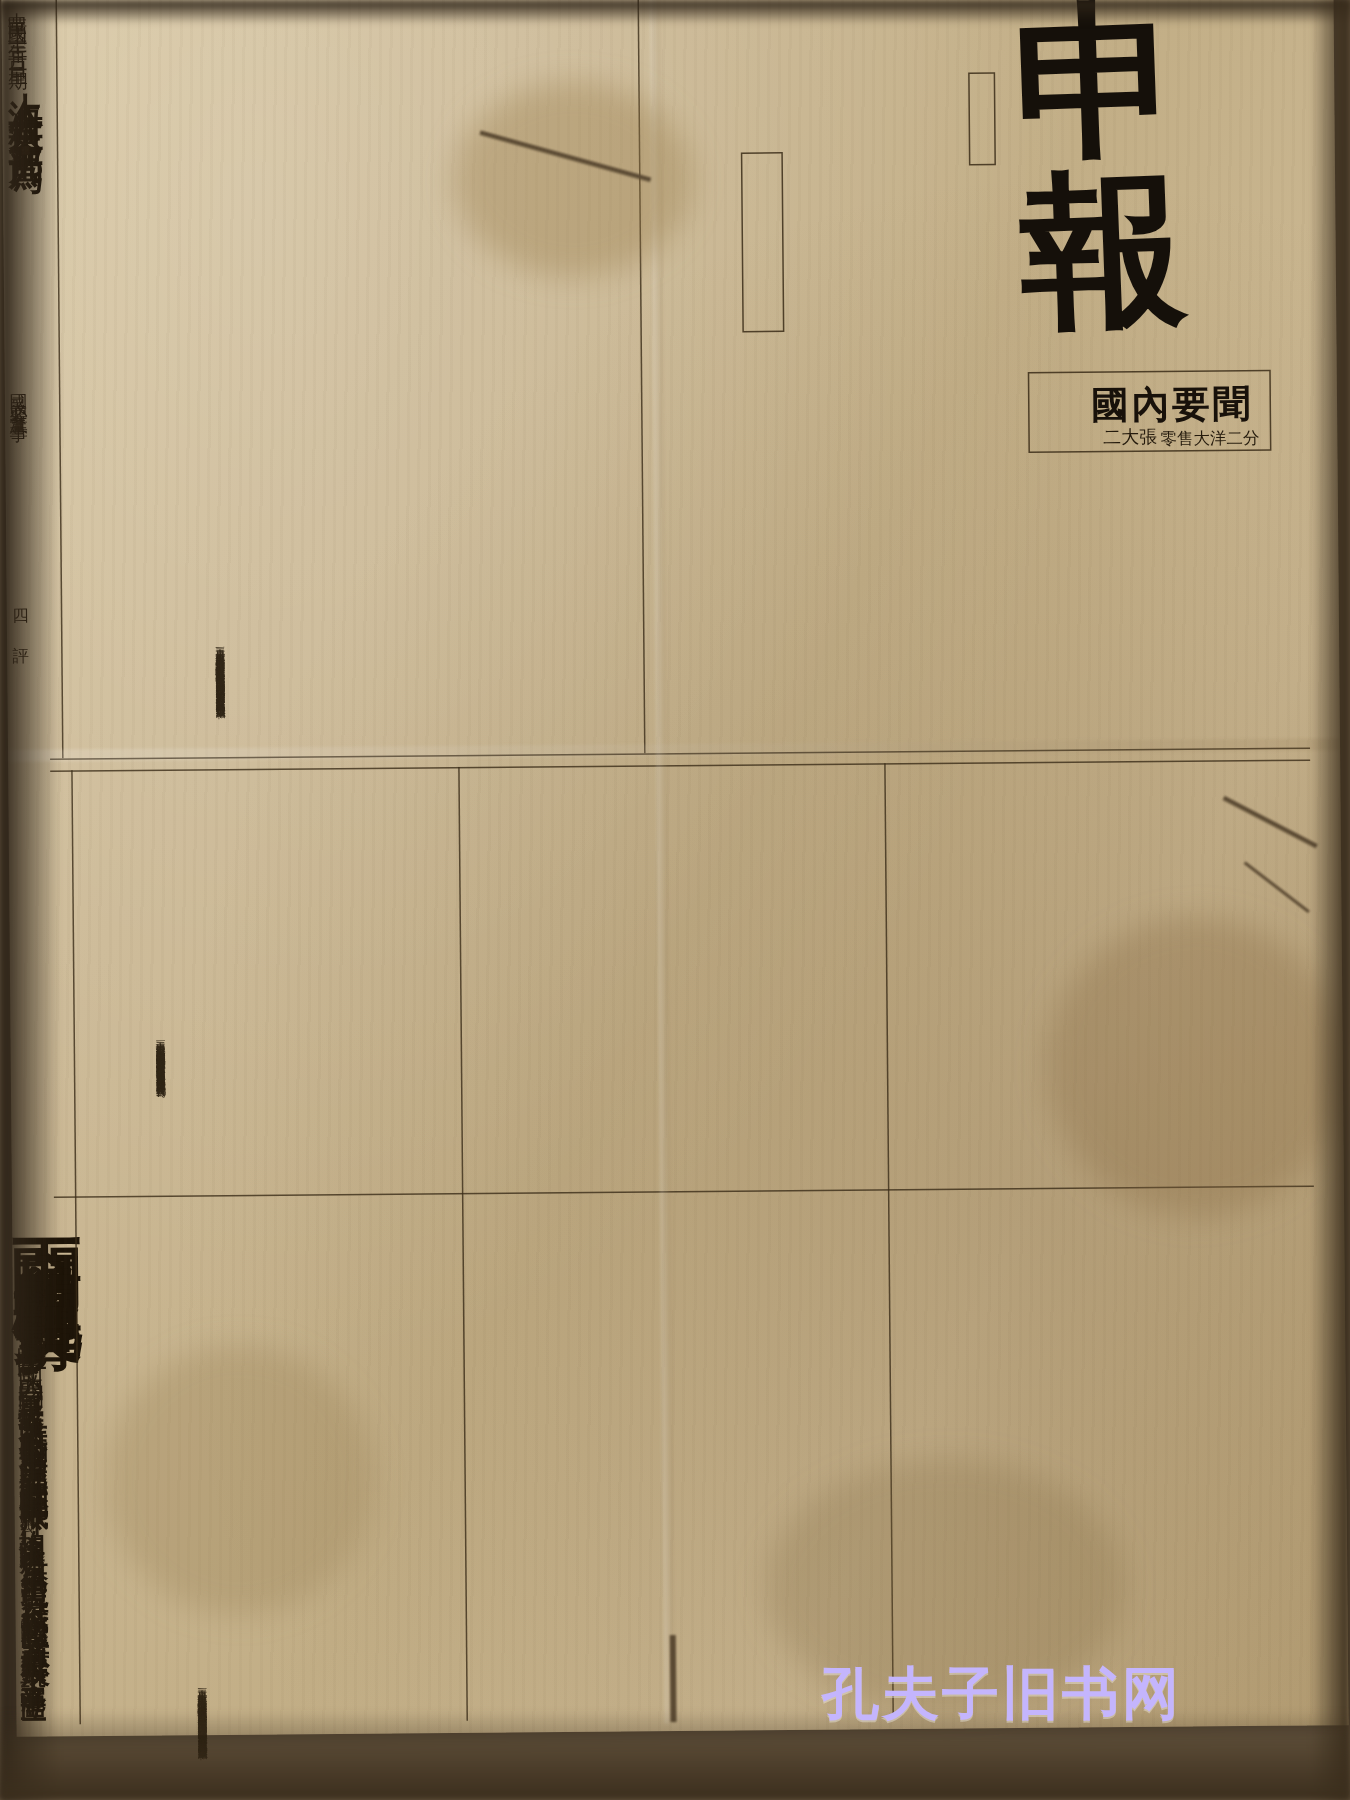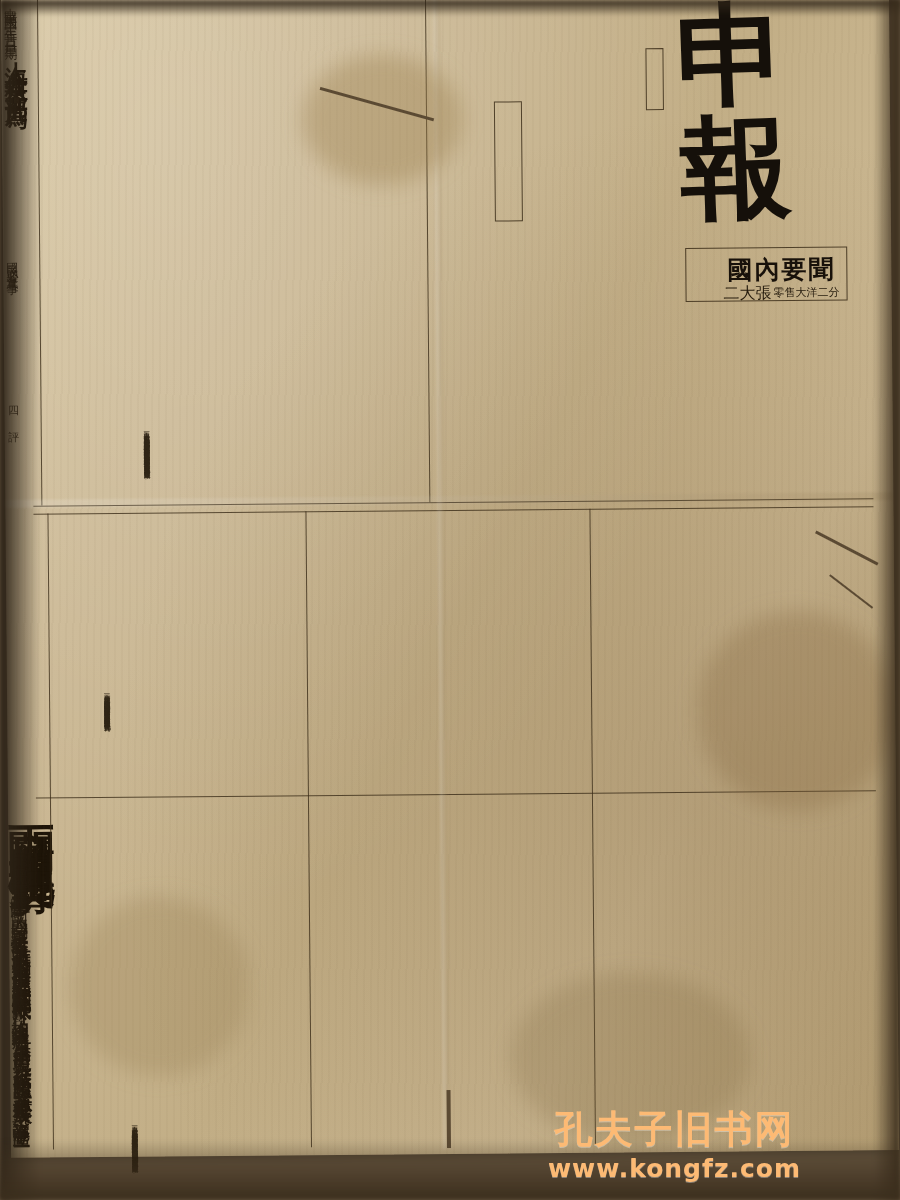--- a/index.html
+++ b/index.html
@@ -100,25 +100,24 @@
   
   .box {
     position: absolute;
     border: 1px solid #3a2c18;
     opacity: .85;
   }
   
   #wm {
     position: absolute;
     left: 548px; top: 1108px;
-    color: #fdba74;
+    color: #c4b5fd;
     font-family: "DejaVu Sans", sans-serif;
     font-weight: 700;
     text-shadow: 0 1px 0 rgba(255,255,255,.35);
-    text-align: center;
   }
   #wm .big { font-size: 38px; letter-spacing: 2px; line-height: 42px; }
   #wm .small { font-size: 25px; letter-spacing: 1px; margin-top: 4px; }
   
   .fold {
     position: absolute;
     background: linear-gradient(90deg, rgba(255,255,255,0.35), rgba(120,95,55,0.25));
     filter: blur(1.2px);
   }
   .stain {
@@ -151,21 +150,21 @@
 
     <div id="masthead">
       <div class="title">申報</div>
     </div>
 
     <div class="vt" style="right:62px; top:222px; font-size:13px; letter-spacing:3px;">中華民國二十一年</div>
     <div class="vt" style="right:96px; top:222px; font-size:13px; letter-spacing:3px;">二月一日星期一</div>
 
     <div class="box" style="right:44px; top:256px; width:160px; height:52px;"></div>
     <div style="position:absolute; right:56px; top:262px; font-family:'DejaVu Serif',serif; font-size:25px; font-weight:700; color:#18110a; letter-spacing:2px;">國內要聞</div>
-    <div style="position:absolute; right:120px; top:292px; font-family:Liberation Serif, serif; font-size:16px; color:#241a0c;text-align:center;">二大張</div>
+    <div style="position:absolute; right:120px; top:292px; font-family:Liberation Serif, serif; font-size:12px; color:#241a0c;text-align:center;">二大張</div>
     <div style="position:absolute; right:52px; top:294px; font-family:Liberation Serif, serif; font-size:11px; color:#241a0c;">零售大洋二分</div>
 
     <div class="vt hl" style="right:46px; top:330px; font-size:23px; letter-spacing:5px;">上海公共租界工部局為</div>
     <div class="micro" style="right:26px; top:330px; height:160px; width:18px;">華盛頓三十一日電美國政府與英國政府再度向日本提出抗議要求立即停止在上海之軍事行動並聲明不承認以武力造成之任何局面</div>
 
     <div class="vt" style="right:248px; top:14px; font-size:12px; letter-spacing:3px;">國民必要注意二事</div>
     <div class="micro" style="right:238px; top:36px; height:120px; width:12px;">倫敦三十一日電英國政府已分別電達中日兩國政府勸告接受上海設立中立區之計劃以免戰事擴大並謂此項辦法已得美法意各國之同意現正候中日兩方答覆</div>
 
     <div class="vt" style="right:232px; top:62px; font-size:11px; letter-spacing:6px; color:#2a1f10;">四
 評</div>
@@ -218,16 +217,15 @@
     <div class="tear" style="left:436px; top:1096px; width:4px; height:58px;"></div>
   </div>
 
   <div class="edge" style="left:0; top:0; width:40px; height:1200px; background:linear-gradient(90deg,#2e2418,rgba(46,36,24,0));"></div>
   <div class="edge" style="left:0; top:0; width:900px; height:16px; background:linear-gradient(180deg,#2e2418,rgba(46,36,24,0));"></div>
   <div class="edge" style="right:0; top:0; width:26px; height:1200px; background:linear-gradient(270deg,#3a2d1c,rgba(58,45,28,0));"></div>
   <div class="edge" style="left:0; bottom:0; width:900px; height:60px; background:linear-gradient(0deg,#3b2e1d,rgba(59,46,29,0));"></div>
 
   <div id="wm">
     <div class="big">孔夫子旧书网</div>
-    <div class="small">www.kongfz.com</div>
   </div>
 
 </div>
 
 </body></html>

